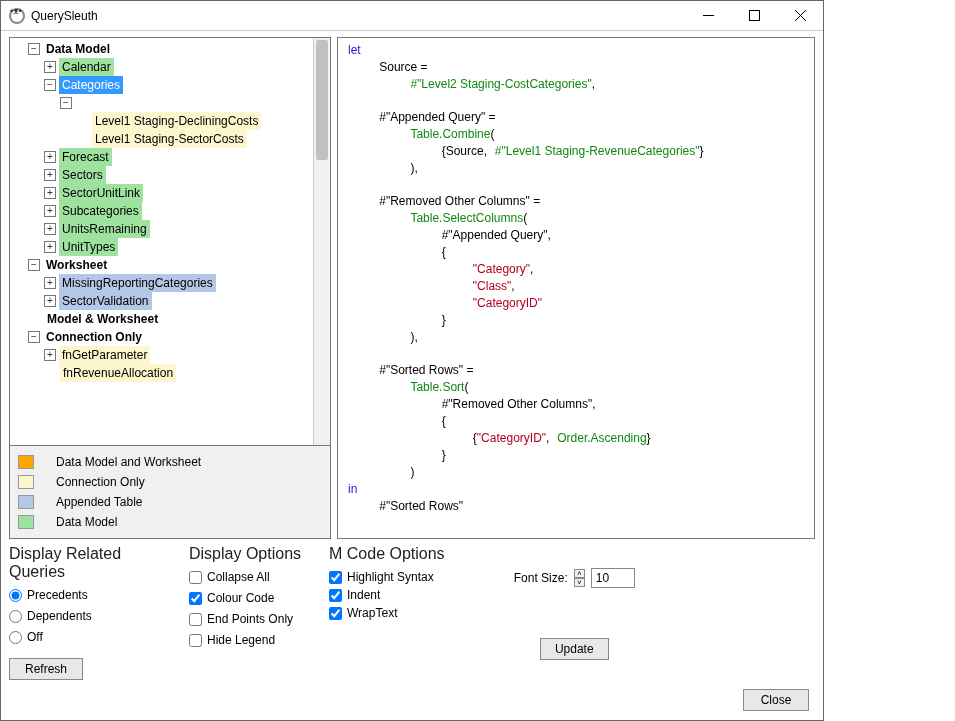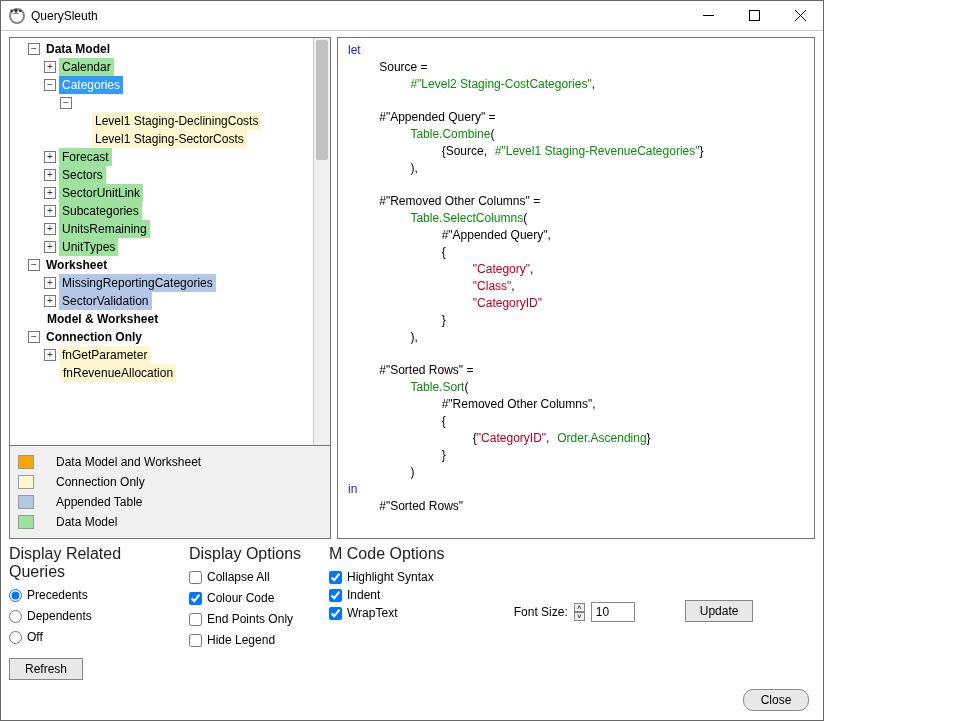--- a/index.html
+++ b/index.html
@@ -310,31 +310,31 @@
             </label>
           <label class="check">
               <input type="checkbox" checked="" style="">
               <span>Indent</span>
             </label>
           <label class="check">
               <input type="checkbox" checked="" style="">
               <span>WrapText</span>
             </label>
         </div>
-        <div style="display:flex; flex-direction:row; gap:50px; align-items:flex-end;">
+        <div style="display:flex; flex-direction:column; gap:50px; align-items:center;">
           <div class="fontrow">
             <span>Font Size:</span>
             <div class="spinner">
               <div class="spin">˄</div>
               <div class="spin">˅</div>
             </div>
             <input class="fontinput" value="10" style="">
           </div>
           <button class="btn">Update</button>
         </div>
       </div>
     </div>
   </div>
 
   <div class="footer">
-    <button class="btn" style="width:66px;border-radius:10px;">Close</button>
+    <button class="btn" style="width:66px;">Close</button>
   </div>
 </div>
 
 </body></html>

